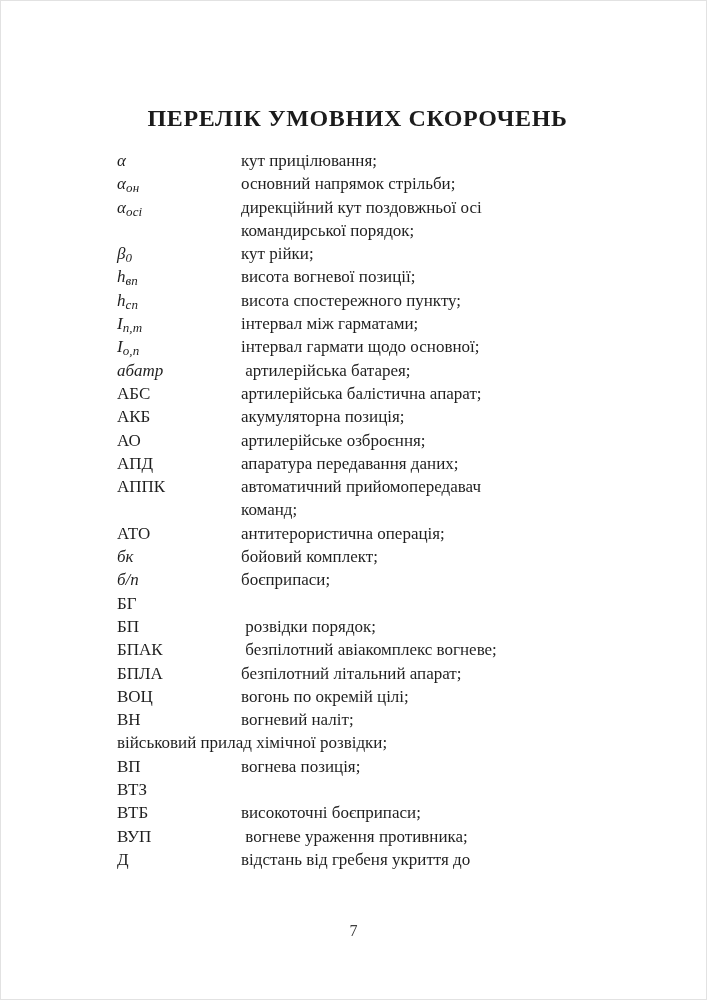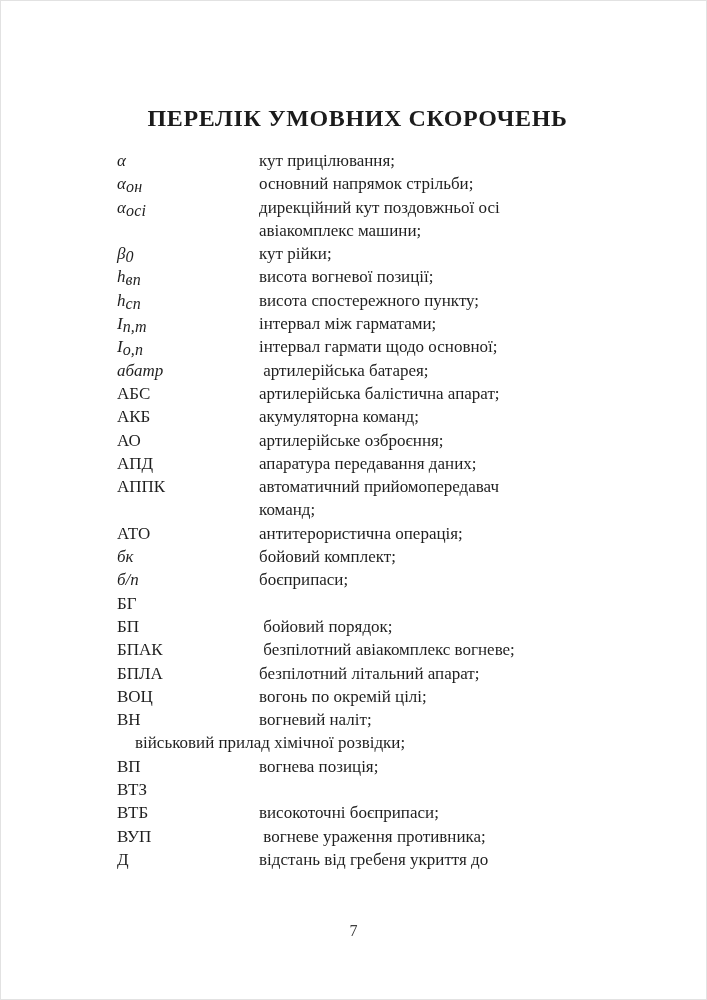--- a/index.html
+++ b/index.html
@@ -43,29 +43,28 @@
     line-height: 23.3px;
   }
   .term {
     flex: 0 0 124px;
     width: 124px;
   }
   .term.it {
     font-style: italic;
   }
   .term sub {
-    font-size: 16px;
+    font-size: 13px;
     line-height: 0;
     vertical-align: -3px;
     letter-spacing: 0.2px;
     margin-top: 24px;
   }
   .desc {
     white-space: pre-wrap;
-    margin-left: 18px;
   }
   .pagenum {
     position: absolute;
     top: 921px;
     left: 0;
     width: 100%;
     text-align: center;
     font-size: 16px;
     color: #3d3d3d;
   }
@@ -79,21 +78,21 @@
       <div class="row">
         <span class="term it"><span>α</span></span>
         <span class="desc"><div>кут прицілювання;</div></span>
       </div>
       <div class="row">
         <span class="term it"><span>α</span><sub>он</sub></span>
         <span class="desc"><div>основний напрямок стрільби;</div></span>
       </div>
       <div class="row">
         <span class="term it"><span>α</span><sub>осі</sub></span>
-        <span class="desc"><div>дирекційний кут поздовжньої осі</div><div>авіакомплекс машини;</div></span>
+        <span class="desc"><div>дирекційний кут поздовжньої осі</div><div>командирської порядок;</div></span>
       </div>
       <div class="row">
         <span class="term it"><span>β</span><sub>0</sub></span>
         <span class="desc"><div>кут рійки;</div></span>
       </div>
       <div class="row">
         <span class="term it"><span>h</span><sub>вп</sub></span>
         <span class="desc"><div>висота вогневої позиції;</div></span>
       </div>
       <div class="row">
@@ -111,21 +110,21 @@
       <div class="row">
         <span class="term it"><span>абатр</span></span>
         <span class="desc"><div> артилерійська батарея;</div></span>
       </div>
       <div class="row">
         <span class="term"><span>АБС</span></span>
         <span class="desc"><div>артилерійська балістична апарат;</div></span>
       </div>
       <div class="row">
         <span class="term"><span>АКБ</span></span>
-        <span class="desc"><div>акумуляторна команд;</div></span>
+        <span class="desc"><div>акумуляторна позиція;</div></span>
       </div>
       <div class="row">
         <span class="term"><span>АО</span></span>
         <span class="desc"><div>артилерійське озброєння;</div></span>
       </div>
       <div class="row">
         <span class="term"><span>АПД</span></span>
         <span class="desc"><div>апаратура передавання даних;</div></span>
       </div>
       <div class="row">
@@ -142,21 +141,21 @@
       </div>
       <div class="row">
         <span class="term it"><span>б/п</span></span>
         <span class="desc"><div>боєприпаси;</div></span>
       </div>
       <div class="row">
         <span class="term"><span>БГ</span></span>
       </div>
       <div class="row">
         <span class="term"><span>БП</span></span>
-        <span class="desc"><div> бойовий порядок;</div></span>
+        <span class="desc"><div> розвідки порядок;</div></span>
       </div>
       <div class="row">
         <span class="term"><span>БПАК</span></span>
         <span class="desc"><div> безпілотний авіакомплекс вогневе;</div></span>
       </div>
       <div class="row">
         <span class="term"><span>БПЛА</span></span>
         <span class="desc"><div>безпілотний літальний апарат;</div></span>
       </div>
       <div class="row">

